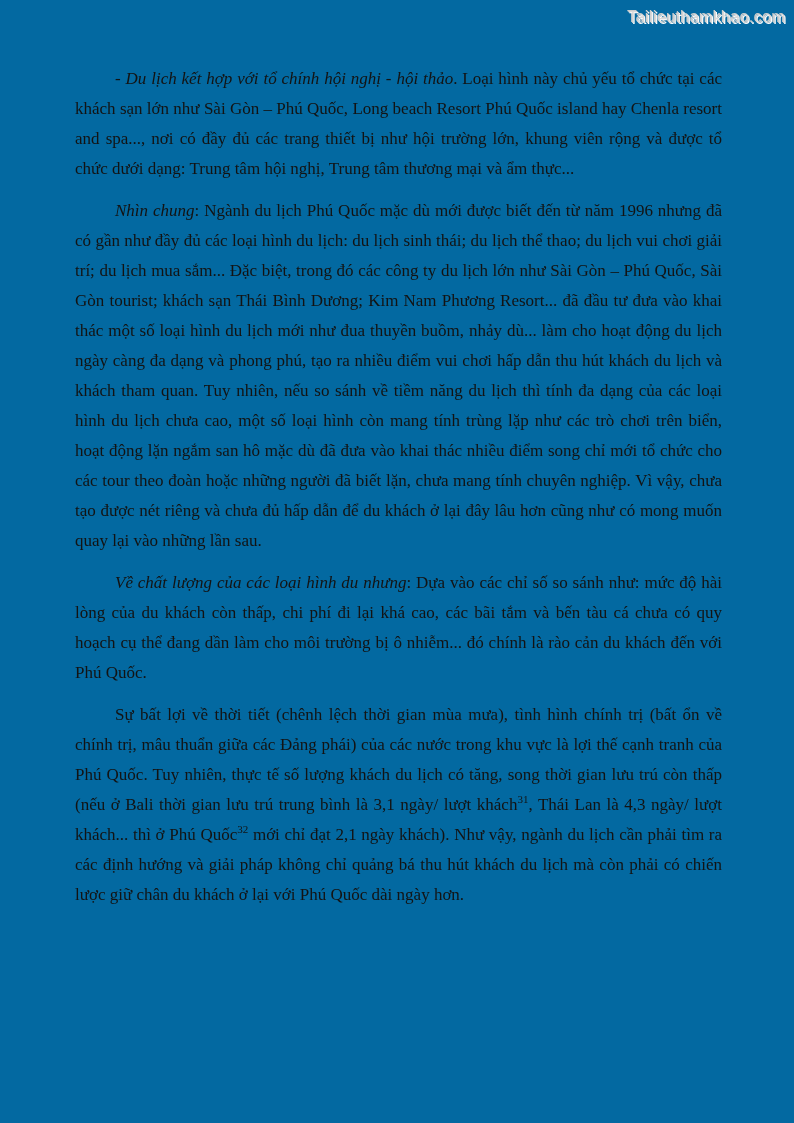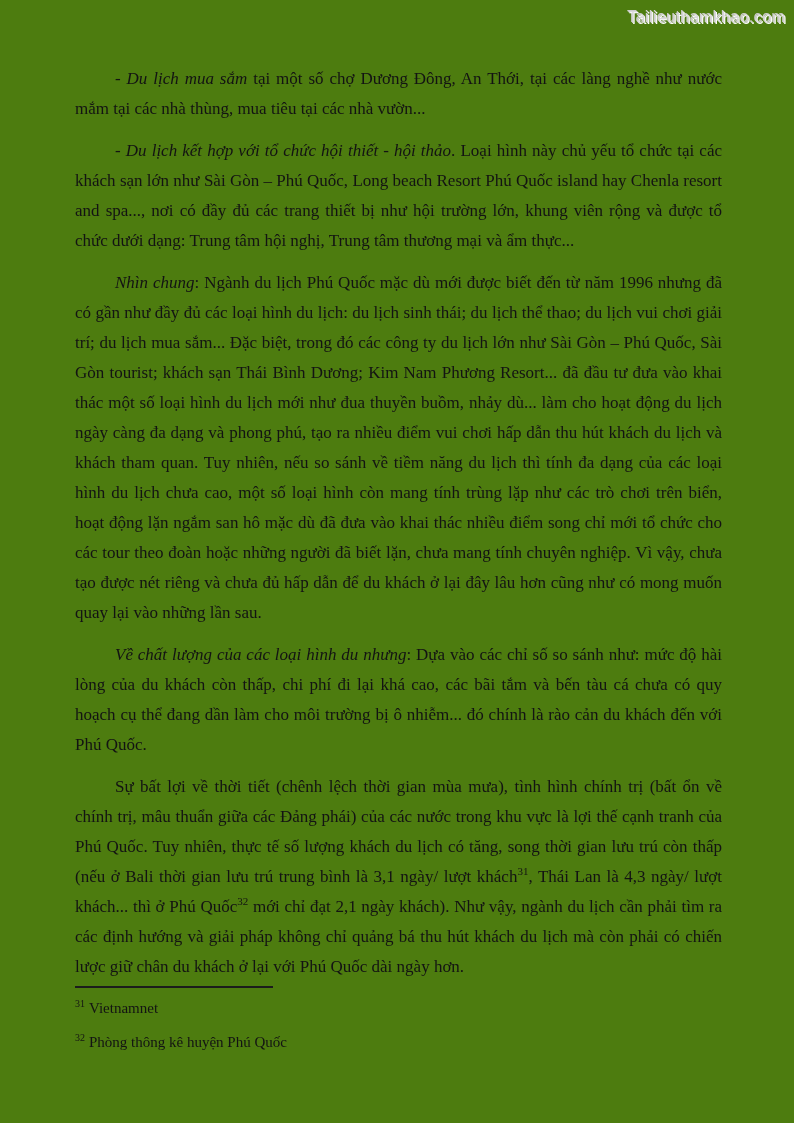--- a/index.html
+++ b/index.html
@@ -4,21 +4,21 @@
 <style>
   :root{
     --text-color:#131313;
     --wm-color:#d9d9d9;
     --sep-color:#1c1c1c;
   }
   html,body{margin:0;padding:0;background:#ffffff;}
   .page{
     position:relative;
     width:794px;height:1123px;
-    background:#4d7c0f;
+    background:#0369a1;
     overflow:hidden;
     font-family:"Liberation Serif","DejaVu Serif",serif;
     color:var(--text-color);
   }
   .watermark{
     position:absolute;
     top:9px;right:8px;
     font-family:"Liberation Sans","DejaVu Sans",sans-serif;
     font-size:16px;
     letter-spacing:0.4px;
@@ -70,26 +70,20 @@
   }
 </style>
 </head>
 <body>
 
 <div class="page">
 
   <div class="watermark">Tailieuthamkhao.com</div>
 
   <div class="content">
-      <p class="para">- <i>Du lịch mua sắm</i> tại một số chợ Dương Đông, An Thới, tại các làng nghề như nước mắm tại các nhà thùng, mua tiêu tại các nhà vườn...</p>
-      <p class="para">- <i>Du lịch kết hợp với tổ chức hội thiết - hội thảo</i>. Loại hình này chủ yếu tổ chức tại các khách sạn lớn như Sài Gòn – Phú Quốc, Long beach Resort Phú Quốc island hay  Chenla resort and spa..., nơi có đầy đủ các trang thiết bị như hội trường lớn, khung viên rộng và được tổ chức dưới dạng: Trung tâm hội nghị, Trung tâm thương mại và ẩm thực...</p>
+      <p class="para">- <i>Du lịch kết hợp với tổ chính hội nghị - hội thảo</i>. Loại hình này chủ yếu tổ chức tại các khách sạn lớn như Sài Gòn – Phú Quốc, Long beach Resort Phú Quốc island hay  Chenla resort and spa..., nơi có đầy đủ các trang thiết bị như hội trường lớn, khung viên rộng và được tổ chức dưới dạng: Trung tâm hội nghị, Trung tâm thương mại và ẩm thực...</p>
       <p class="para"><i>Nhìn chung</i>: Ngành du lịch Phú Quốc mặc dù mới được biết đến từ năm 1996 nhưng đã có gần như đầy đủ các loại hình du lịch: du lịch sinh thái; du lịch thể thao; du lịch vui chơi giải trí; du lịch mua sắm... Đặc biệt, trong đó các công ty du lịch lớn như Sài Gòn – Phú Quốc, Sài Gòn tourist; khách sạn Thái Bình Dương; Kim Nam Phương Resort... đã đầu tư đưa vào khai thác một số loại hình du lịch mới như đua thuyền buồm, nhảy dù... làm cho hoạt động du lịch ngày càng đa dạng và phong phú, tạo ra nhiều điểm vui chơi hấp dẫn thu hút khách du lịch và khách tham quan. Tuy nhiên, nếu so sánh về tiềm năng du lịch thì tính đa dạng của các loại hình du lịch chưa cao, một số loại hình còn mang tính trùng lặp như các trò chơi trên biển, hoạt động lặn ngắm san hô mặc dù đã đưa vào khai thác nhiều điểm song chỉ mới tổ chức cho các tour theo đoàn hoặc những người đã biết lặn, chưa mang tính chuyên nghiệp. Vì vậy, chưa tạo được nét riêng và chưa đủ hấp dẫn để du khách ở lại đây lâu hơn cũng như có mong muốn quay lại vào những lần sau.</p>
       <p class="para"><i>Về chất lượng của các loại hình du nhưng</i>: Dựa vào các chỉ số so sánh như: mức độ hài lòng của du khách còn thấp, chi phí đi lại khá cao, các bãi tắm và bến tàu cá chưa có quy hoạch cụ thể đang dần làm cho môi trường bị ô nhiễm... đó chính là rào cản du khách đến với Phú Quốc.</p>
       <p class="para">Sự bất lợi về thời tiết (chênh lệch thời gian mùa mưa), tình hình chính trị (bất ổn về chính trị, mâu thuẩn giữa các Đảng phái) của các nước trong khu vực là lợi thế cạnh tranh của Phú Quốc. Tuy nhiên, thực tế số lượng khách du lịch có tăng, song thời gian lưu trú còn thấp (nếu ở Bali thời gian lưu trú trung bình là 3,1 ngày/ lượt khách<sup>31</sup>, Thái Lan là 4,3 ngày/ lượt khách... thì ở Phú Quốc<sup>32</sup> mới chỉ đạt 2,1 ngày khách). Như vậy, ngành du lịch cần phải tìm ra các định hướng và giải pháp không chỉ quảng bá thu hút khách du lịch mà còn phải có chiến lược giữ chân du khách ở lại với Phú Quốc dài ngày hơn.</p>
     </div>
 
-  <div class="footnotes">
-    <div class="fn-sep"></div>
-    <p class="footnote"><sup>31</sup><span>Vietnamnet</span></p>
-    <p class="footnote"><sup>32</sup><span>Phòng thông kê huyện Phú Quốc</span></p>
-  </div>
 
 </div>
 
 </body></html>

